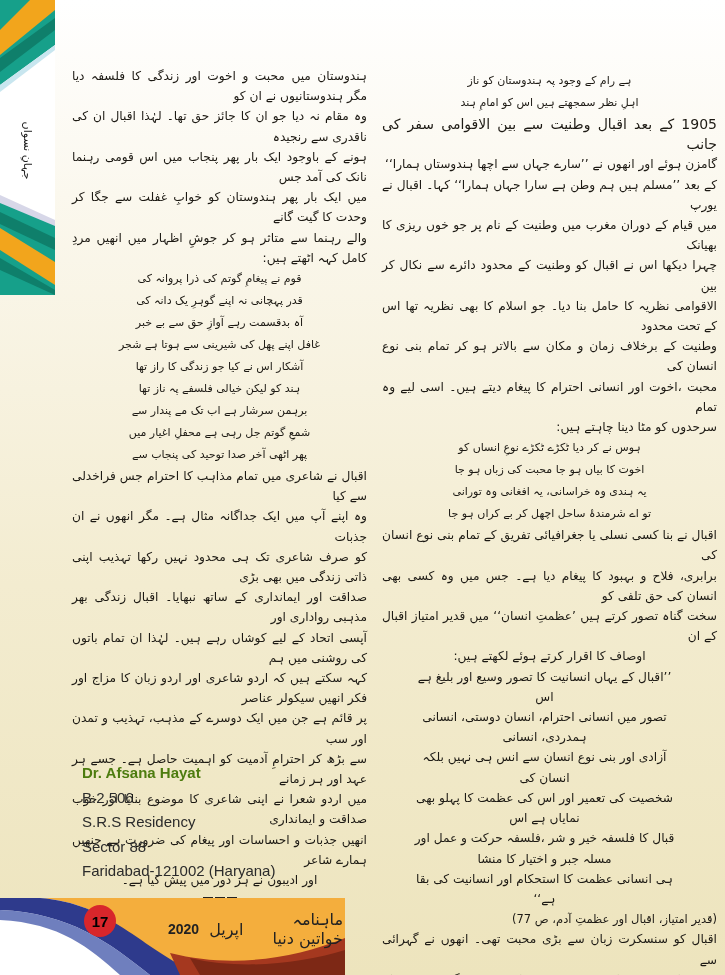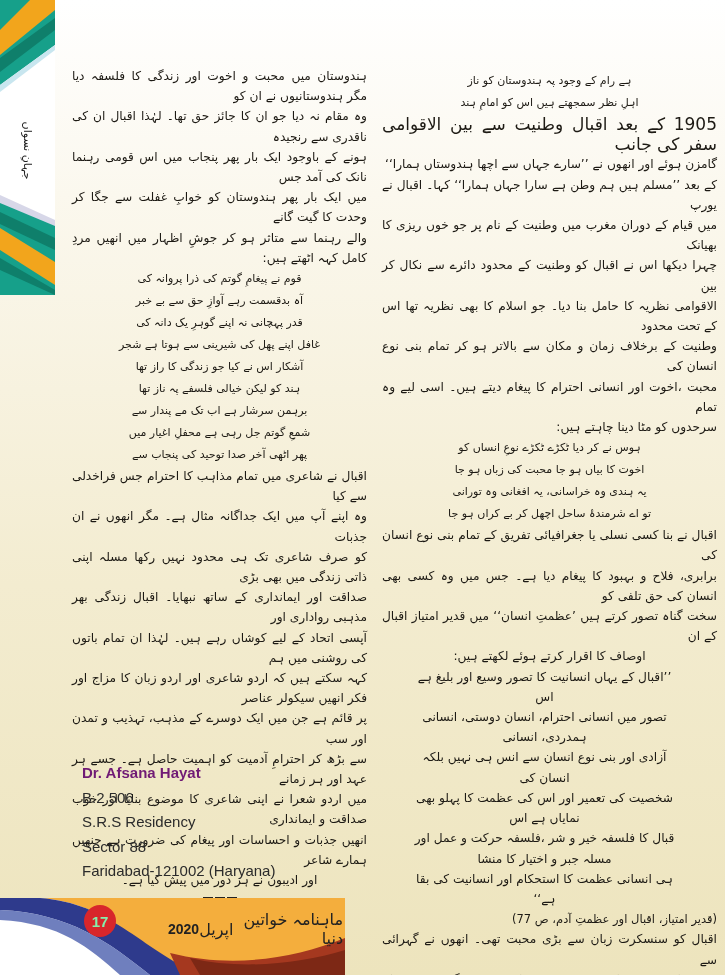--- a/index.html
+++ b/index.html
@@ -28,49 +28,49 @@
     font-size: 12.2px; line-height: 20.2px;
   }
   .col-right { left: 382px; top: 70px; width: 335px; }
   .col-left  { left: 72px;  top: 66px; width: 295px; }
   .verse { text-align: center; font-size: 11px; line-height: 22px; }
   .verse p { text-align: center; }
   .para p { text-align: justify; text-align-last: right; }
   .quote { padding: 0 35px 0 25px; text-align: center; }
   .quote p { }
   .ref { text-align: right; font-size: 11.5px; }
-  .heading-line { font-size: 17px; }
+  .heading-line { font-size: 14px; }
   .end-mark {
     text-align: center; direction: ltr; margin-top: 2px;
     font-size: 13px; letter-spacing: 1px; color: #222;
   }
   .end-mark span {
     display: inline-block; width: 10px; height: 9px;
     border: 2px solid #222; margin: 0 1px;
   }
   .address {
     position: absolute; left: 82px; top: 761px; direction: ltr;
     font-family: "Liberation Sans", sans-serif; font-size: 15px;
     line-height: 24.5px; color: #2b2b2b;
   }
-  .address .name { font-weight: bold; color: #701a75; }
+  .address .name { font-weight: bold; color: #4d7c0f; }
   .footer {
     position: absolute; left: 0; top: 898px; width: 345px; height: 77px;
     overflow: hidden;
   }
   .footer svg { position: absolute; left: 0; top: 0; }
   .page-badge {
     position: absolute; left: 84px; top: 905px; width: 32px; height: 32px;
-    border-radius: 50%; background: #d8262b; color: #86efac;
+    border-radius: 50%; background: #d8262b; color: #000000;
     font-family: "Liberation Sans", sans-serif; font-weight: bold;
     font-size: 15px; display: flex; align-items: center; justify-content: center;
   }
   .footer-text {
     position: absolute; left: 168px; top: 910px; width: 175px;
-    display: flex; align-items: center; justify-content: flex-end;
+    display: flex; align-items: center; gap: 10px; justify-content: flex-end;
     direction: ltr;
   }
   .footer-year {
     font-family: "Liberation Sans", sans-serif; font-weight: bold; font-size: 14px; color: #222;
   }
   .footer-month, .footer-mag { font-size: 16px; direction: rtl; color: #222; }
 </style>
 </head>
 <body>
 
@@ -138,33 +138,33 @@
 <div class="col col-left">
   <div class="para">
     <p>ہندوستان میں محبت و اخوت اور زندگی کا فلسفہ دیا مگر ہندوستانیوں نے ان کو</p>
     <p>وہ مقام نہ دیا جو ان کا جائز حق تھا۔ لہٰذا اقبال ان کی ناقدری سے رنجیدہ</p>
     <p>ہونے کے باوجود ایک بار پھر پنجاب میں اس قومی رہنما نانک کی آمد جس</p>
     <p>میں ایک بار پھر ہندوستان کو خوابِ غفلت سے جگا کر وحدت کا گیت گانے</p>
     <p>والے رہنما سے متاثر ہو کر جوشِ اظہار میں انھیں مردِ کامل کہہ اٹھتے ہیں:</p>
   </div>
   <div class="verse">
     <p>قوم نے پیغامِ گوتم کی ذرا پروانہ کی</p>
+    <p>قدر پہچانی نہ اپنے گوہرِ یک دانہ کی</p>
     <p>آہ بدقسمت رہے آوازِ حق سے بے خبر</p>
-    <p>قدر پہچانی نہ اپنے گوہرِ یک دانہ کی</p>
     <p>غافل اپنے پھل کی شیرینی سے ہوتا ہے شجر</p>
     <p>آشکار اس نے کیا جو زندگی کا راز تھا</p>
     <p>ہند کو لیکن خیالی فلسفے پہ ناز تھا</p>
     <p>برہمن سرشار ہے اب تک مے پندار سے</p>
     <p>شمعِ گوتم جل رہی ہے محفلِ اغیار میں</p>
     <p>پھر اٹھی آخر صدا توحید کی پنجاب سے</p>
   </div>
   <div class="para">
     <p>اقبال نے شاعری میں تمام مذاہب کا احترام جس فراخدلی سے کیا</p>
     <p>وہ اپنے آپ میں ایک جداگانہ مثال ہے۔ مگر انھوں نے ان جذبات</p>
-    <p>کو صرف شاعری تک ہی محدود نہیں رکھا مسلہ اپنی ذاتی زندگی میں بھی بڑی</p>
+    <p>کو صرف شاعری تک ہی محدود نہیں رکھا تہذیب اپنی ذاتی زندگی میں بھی بڑی</p>
     <p>صداقت اور ایمانداری کے ساتھ نبھایا۔ اقبال زندگی بھر مذہبی رواداری اور</p>
     <p>آپسی اتحاد کے لیے کوشاں رہے ہیں۔ لہٰذا ان تمام باتوں کی روشنی میں ہم</p>
     <p>کہہ سکتے ہیں کہ اردو شاعری اور اردو زبان کا مزاج اور فکر انھیں سیکولر عناصر</p>
     <p>پر قائم ہے جن میں ایک دوسرے کے مذہب، تہذیب و تمدن اور سب</p>
     <p>سے بڑھ کر احترامِ آدمیت کو اہمیت حاصل ہے۔ جسے ہر عہد اور ہر زمانے</p>
     <p>میں اردو شعرا نے اپنی شاعری کا موضوع بنایا اور خوب صداقت و ایمانداری</p>
     <p>انھیں جذبات و احساسات اور پیغام کی ضرورت ہے جنھیں ہمارے شاعر</p>
     <p style="text-align:center;text-align-last:center;">اور ادیبوں نے ہر دور میں پیش کیا ہے۔</p>
   </div>
   <div class="end-mark">

